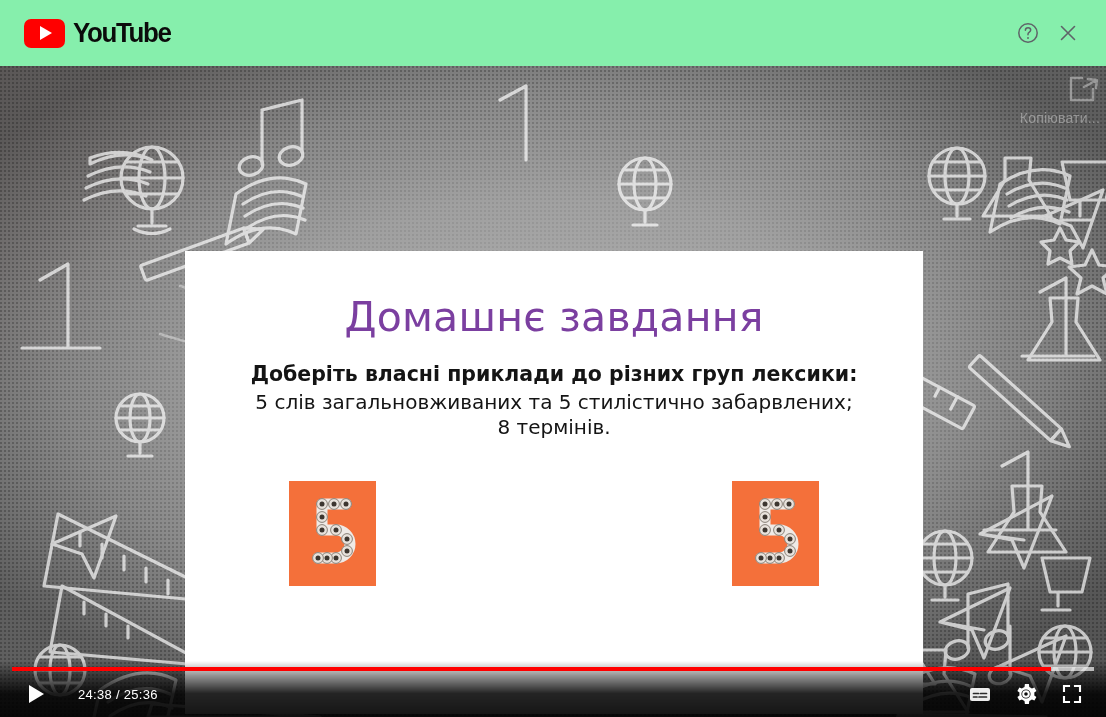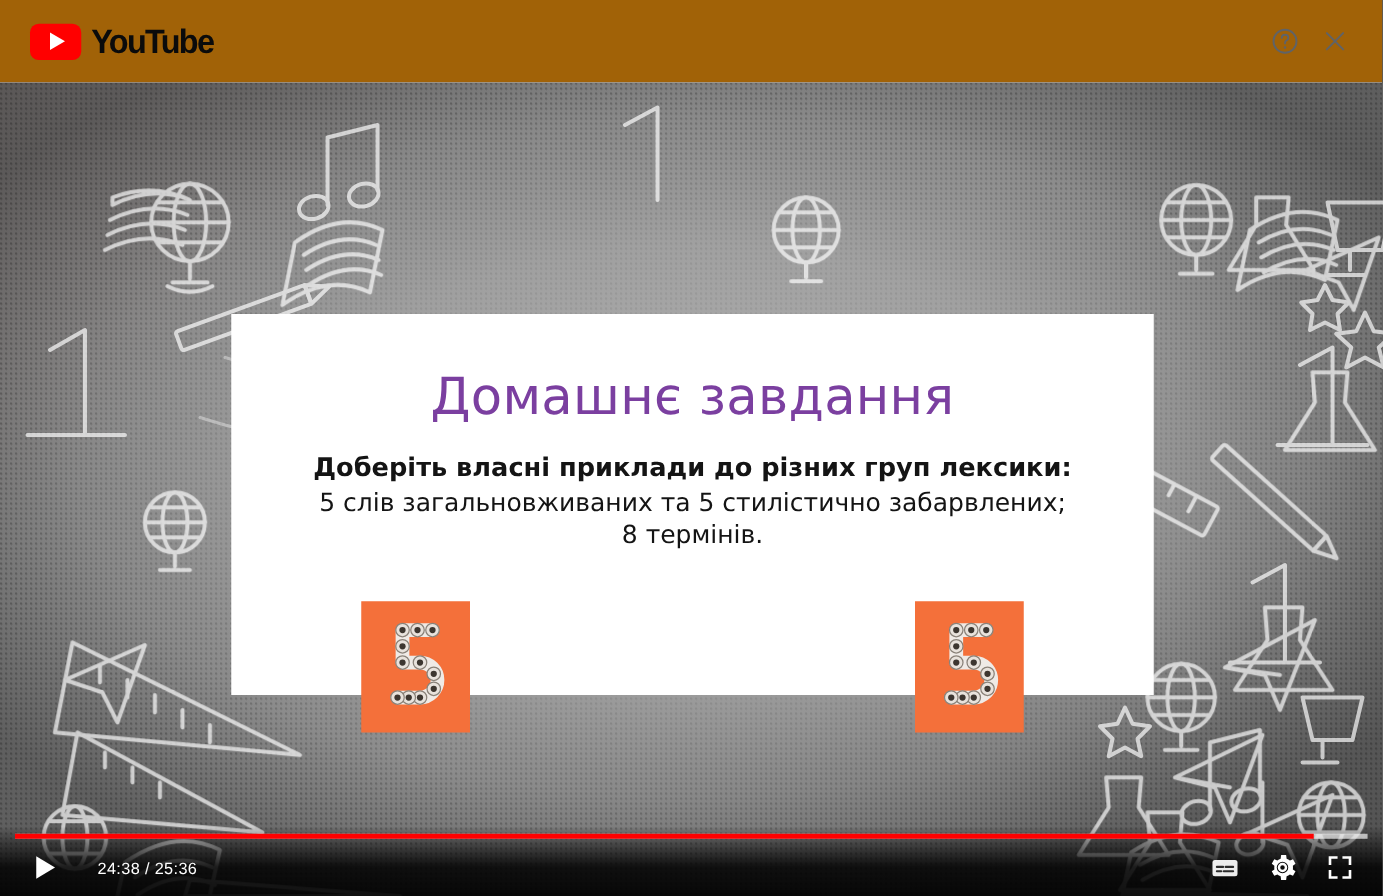--- a/index.html
+++ b/index.html
@@ -15,21 +15,21 @@
     width: 1106px; height: 717px;
     background: #ffffff;
     overflow: hidden;
   }
 
   
   #header {
     position: absolute;
     left: 0; top: 0;
     width: 1106px; height: 66px;
-    background: #a16207;
+    background: #86efac;
     display: flex;
     align-items: center;
     padding: 0 18px 0 24px;
   }
   #yt-logo {
     display: flex;
     align-items: center;
     gap: 6px;
     cursor: pointer;
   }
@@ -114,21 +114,21 @@
     margin-top: 2px;
     letter-spacing: 0.2px;
     white-space: nowrap;
     text-shadow: 0 0 3px rgba(0,0,0,0.25);
   }
 
   
   #slide-card {
     position: absolute;
     left: 185px; top: 185px;
-    width: 738px; height: 305px;
+    width: 738px; height: 463px;
     background: #ffffff;
     box-shadow: 0 0 0 0 rgba(0,0,0,0);
     display: flex;
     flex-direction: column;
     align-items: center;
     padding-top: 30px;
   }
   #slide-title {
     font-family: "DejaVu Sans", sans-serif;
     font-size: 41px;
@@ -445,20 +445,29 @@
             </g>
 
           <g opacity="0.55" stroke-width="2.4">
               <path d="M180 220 q200 60 420 -28"></path>
               <path d="M160 268 q220 70 460 -32"></path>
             </g>
         </g>
       </svg>
     </div>
 
+    <div id="share-overlay">
+      <span>
+        <svg width="34" height="30" viewBox="0 0 34 30" fill="none" stroke="#f5f5f5" stroke-width="2.4" stroke-linecap="round" stroke-linejoin="round">
+          <path d="M16 4 H5 V26 H27 V15"></path>
+          <path d="M18 13 L31 6 M31 6 L22 5 M31 6 L30 14"></path>
+        </svg>
+      </span>
+      <span class="share-label">Копіювати...</span>
+    </div>
 
     <div id="slide-card">
       <div id="slide-title" style="color: rgb(123, 63, 160);">Домашнє завдання</div>
 
       <div id="slide-body">
         <div class="body-line lead">Доберіть власні приклади до різних груп лексики:</div>
         <div class="body-line">5 слів загальновживаних та 5 стилістично забарвлених;</div>
         <div class="body-line">8 термінів.</div>
       </div>
 

